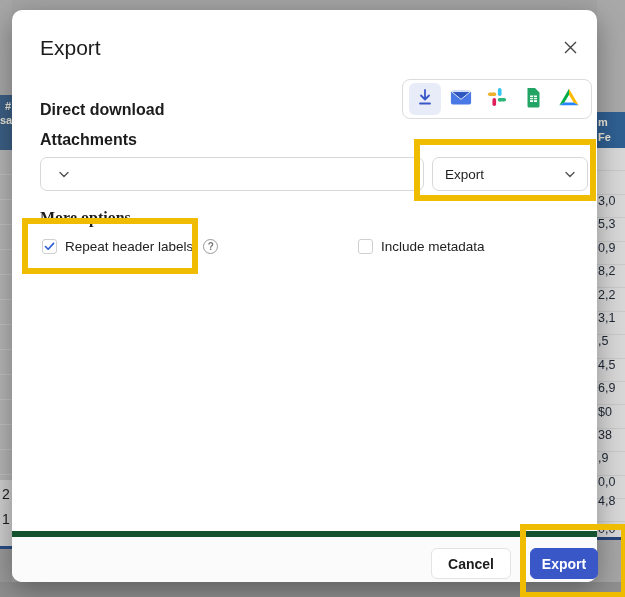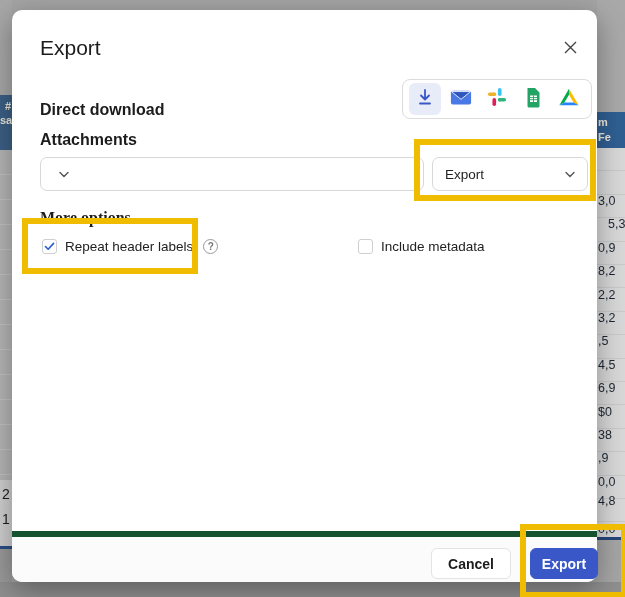--- a/index.html
+++ b/index.html
@@ -107,25 +107,25 @@
 
   <div class="strip strip-right">
     <div class="br-top"></div>
     <div class="br-header">
       <div>m</div>
       <div>Fe</div>
     </div>
     <div class="br-rows"></div>
     <div class="br-vals">
         <div style="top: 150px;">3,0</div>
-        <div style="top: 173.4px; padding-left: 10px;">5,3</div>
+        <div style="top: 173.4px;">5,3</div>
         <div style="top: 196.8px;">0,9</div>
         <div style="top: 220.2px;">8,2</div>
         <div style="top: 243.6px;">2,2</div>
-        <div style="top: 267px;">3,2</div>
+        <div style="top: 267px;">3,1</div>
         <div style="top: 290.4px;">,5</div>
         <div style="top: 313.8px;">4,5</div>
         <div style="top: 337.2px;">6,9</div>
         <div style="top: 360.6px;">$0</div>
         <div style="top: 384px;">38</div>
         <div style="top: 407.4px;">,9</div>
         <div style="top: 430.8px;">0,0</div>
         <div style="top: 450px;">4,8</div>
         <div style="top: 477.6px;">0,0</div>
         <div style="top: 501px;">,34</div>

